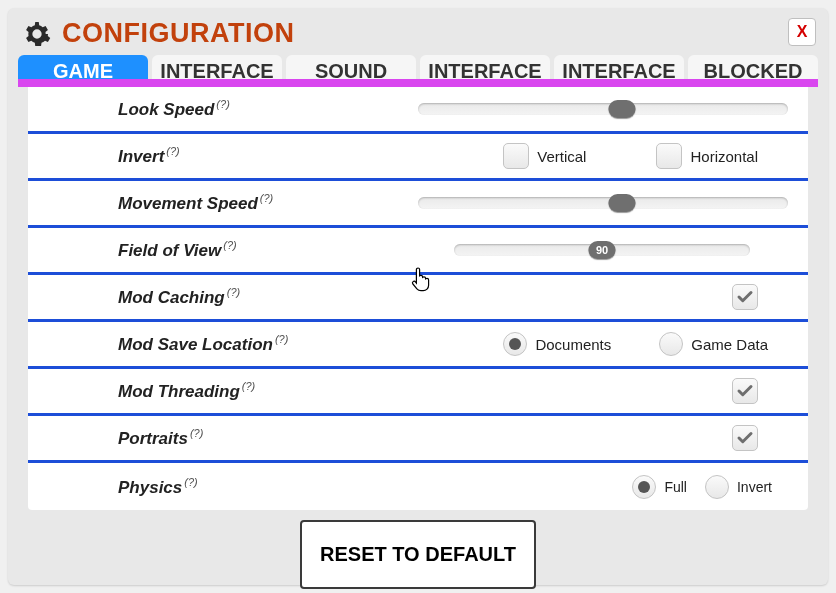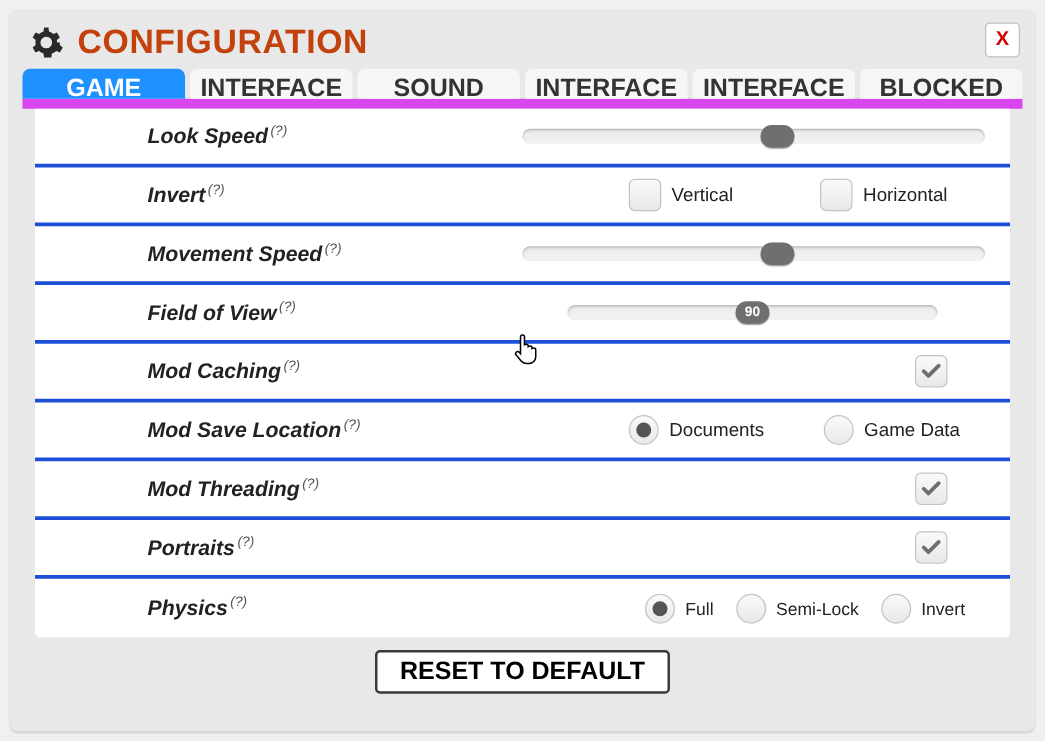--- a/index.html
+++ b/index.html
@@ -187,21 +187,21 @@
   .footer {
     display: flex; justify-content: center;
     padding: 10px 0 0 0;
   }
   .reset-btn {
     border: 2px solid #3a3a3a;
     background: #fff;
     border-radius: 4px;
     font-size: 20px;
     font-weight: 700;
-    padding: 4px 18px;
+    padding: 21px 18px;
     cursor: pointer;
   }
 
   
   .cursor-hand {
     position: absolute;
     left: 402px; top: 258px;
     width: 24px; height: 26px;
     z-index: 50;
     pointer-events: none;
@@ -330,24 +330,20 @@
 
       <div class="row row-phys" style="border-bottom:none">
         <span class="row-label"><span>Physics</span><span class="help">(?)</span></span>
         <div class="row-control" style="margin-right:16px">
           <div class="opt">
             <div class="radio sel"></div>
             <span>Full</span>
           </div>
           <div class="opt">
             <div class="radio"></div>
-            <span>Semi-Lock</span>
-          </div>
-          <div class="opt">
-            <div class="radio"></div>
             <span>Invert</span>
           </div>
         </div>
       </div>
 
     </div>
   </div>
 
   <div class="footer">
     <button class="reset-btn">

